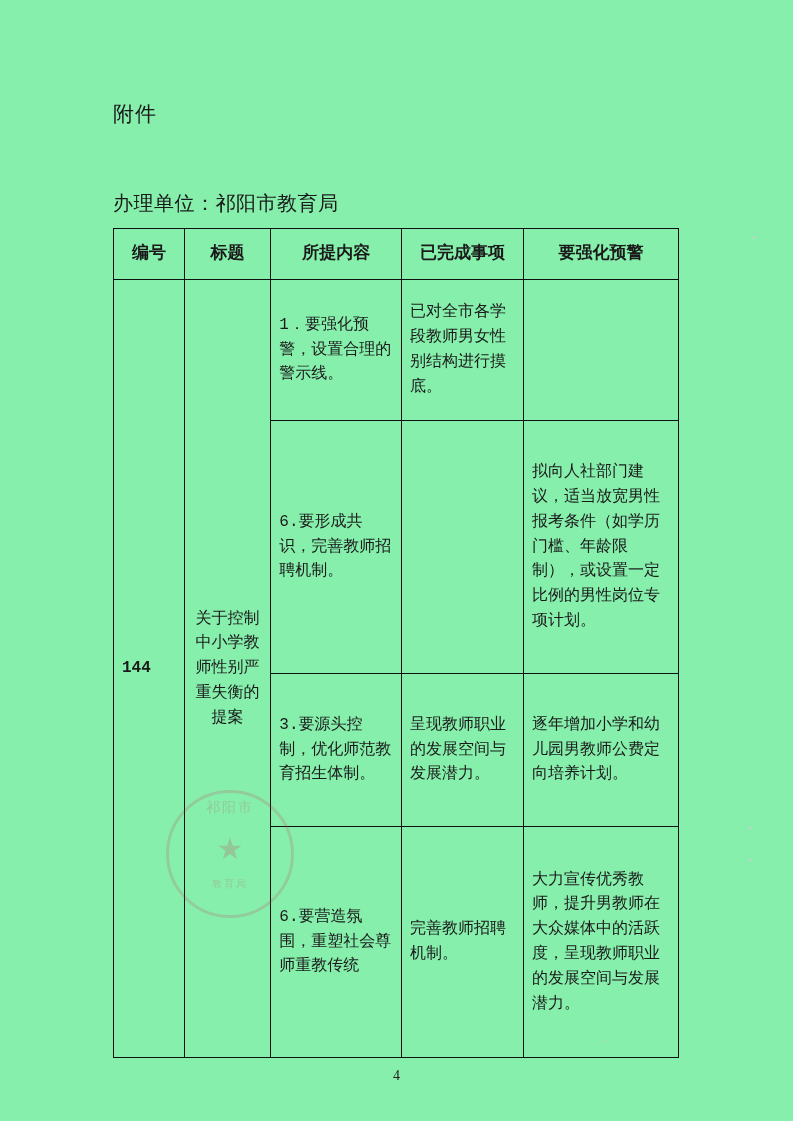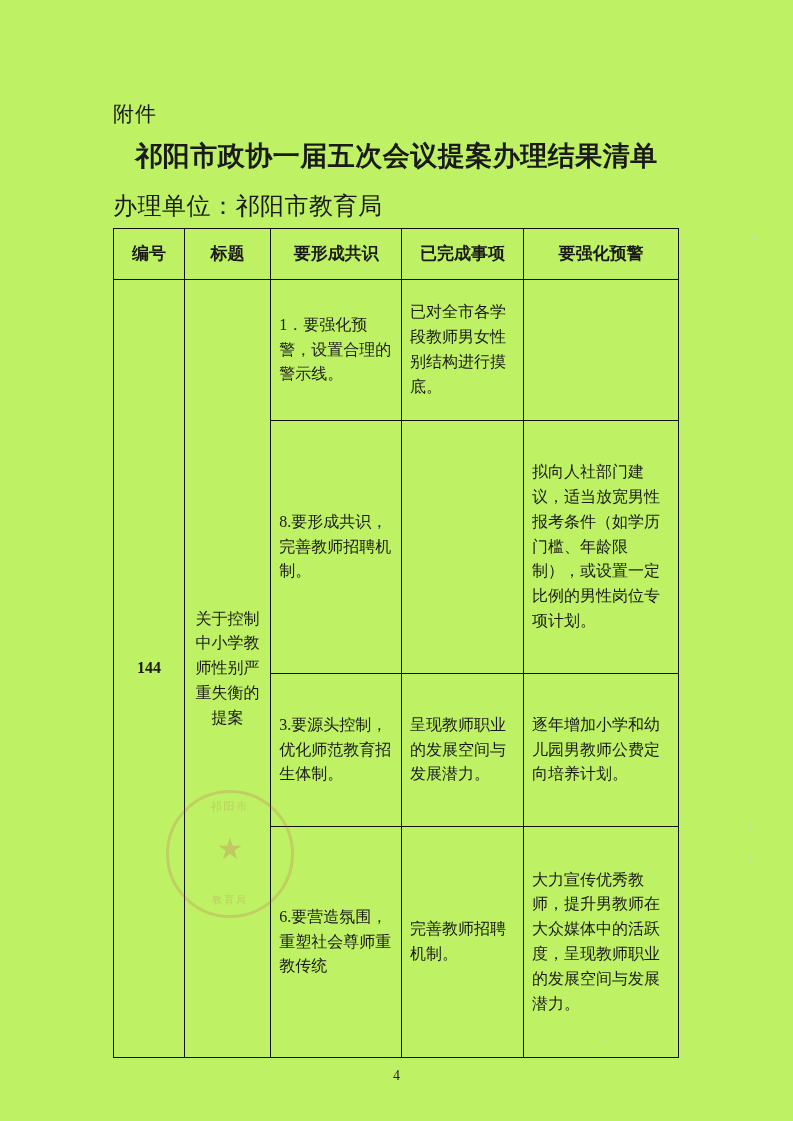--- a/index.html
+++ b/index.html
@@ -13,21 +13,21 @@
     font-family: "Liberation Serif", "DejaVu Serif", serif;
     color: #1a1a1a;
     position: relative;
     overflow: hidden;
   }
   .page {
     position: absolute;
     left: 0; top: 0;
     width: 793px;
     height: 1121px;
-    background: #bef264;
+    background: #86efac;
   }
   .attachment-label {
     position: absolute;
     left: 113px;
     top: 100px;
     font-size: 21px;
     letter-spacing: 1px;
     font-family: "Liberation Serif", "DejaVu Serif", serif;
   }
   .doc-title {
@@ -38,55 +38,54 @@
     text-align: center;
     font-size: 27px;
     font-weight: bold;
     letter-spacing: 0.5px;
     font-family: "Liberation Serif", "DejaVu Serif", serif;
   }
   .unit-line {
     position: absolute;
     left: 113px;
     top: 190px;
-    font-size: 24px;
+    font-size: 20px;
     letter-spacing: 0.5px;
   }
   table.result-table {
     position: absolute;
     left: 113px;
     top: 228px;
     width: 566px;
     border-collapse: collapse;
     table-layout: fixed;
   }
   table.result-table th,
   table.result-table td {
     border: 1px solid #111;
     vertical-align: middle;
     font-size: 16px;
     line-height: 1.55;
     padding: 6px 8px;
-    font-family: Liberation Serif, serif;
+    font-family: Liberation Mono, monospace;
   }
   table.result-table th {
     text-align: center;
     font-weight: bold;
     font-size: 17px;
     height: 42px;
     padding: 4px 2px;
   }
   .col-id { width: 64px; }
   .col-title { width: 78px; }
   .col-content { width: 118px; }
   .col-done { width: 110px; }
   .col-work { width: 140px; }
 
   td.cell-id {
-    text-align: center;
     font-size: 18px;
     font-weight: bold;
   }
   td.cell-title {
     text-align: center;
     font-size: 16px;
     line-height: 1.6;
   }
   td.cell-content,
   td.cell-done,
@@ -131,27 +130,27 @@
     transform: translate(-50%, -50%);
     color: rgba(196, 60, 90, 0.45);
     font-size: 30px;
     line-height: 1;
   }
   .seal .seal-text {
     position: absolute;
     left: 0; top: 6px;
     width: 100%;
     text-align: center;
-    font-size: 11px;
+    font-size: 14px;
     color: rgba(196, 60, 90, 0.42);
     letter-spacing: 2px;
   }
   .seal .seal-text-bottom {
     position: absolute;
-    left: 0; bottom: 8px;
+    left: 0; bottom: 24px;
     width: 100%;
     text-align: center;
     font-size: 10px;
     color: rgba(196, 60, 90, 0.40);
     letter-spacing: 2px;
     margin-top: 18px;
   }
   
   .speck {
     position: absolute;
@@ -160,51 +159,50 @@
     opacity: 0.7;
   }
 </style>
 </head>
 <body>
 
 <div class="page">
 
   <div class="attachment-label">附件</div>
 
-  <div class="doc-title">祁阳市政协一届五次会议提案办理结果清单</div>
 
   <div class="unit-line">办理单位：祁阳市教育局</div>
 
   <table class="result-table">
     <colgroup>
       <col class="col-id">
       <col class="col-title">
       <col class="col-content">
       <col class="col-done">
       <col class="col-work">
     </colgroup>
     <thead>
       <tr>
         <th>编号</th>
         <th>标题</th>
-        <th>要形成共识</th>
+        <th>所提内容</th>
         <th>已完成事项</th>
         <th>要强化预警</th>
       </tr>
     </thead>
     <tbody>
       <tr class="r1">
         <td class="cell-id" rowspan="4">144</td>
         <td class="cell-title" rowspan="4">关于控制中小学教师性别严重失衡的提案</td>
         <td class="cell-content">1．要强化预警，设置合理的警示线。</td>
         <td class="cell-done">已对全市各学段教师男女性别结构进行摸底。</td>
         <td class="cell-work cell-empty"></td>
       </tr>
       <tr class="r2">
-        <td class="cell-content">8.要形成共识，完善教师招聘机制。</td>
+        <td class="cell-content">6.要形成共识，完善教师招聘机制。</td>
         <td class="cell-done cell-empty"></td>
         <td class="cell-work">拟向人社部门建议，适当放宽男性报考条件（如学历门槛、年龄限制），或设置一定比例的男性岗位专项计划。</td>
       </tr>
       <tr class="r3">
         <td class="cell-content">3.要源头控制，优化师范教育招生体制。</td>
         <td class="cell-done">呈现教师职业的发展空间与发展潜力。</td>
         <td class="cell-work">逐年增加小学和幼儿园男教师公费定向培养计划。</td>
       </tr>
       <tr class="r4">
         <td class="cell-content">6.要营造氛围，重塑社会尊师重教传统</td>

